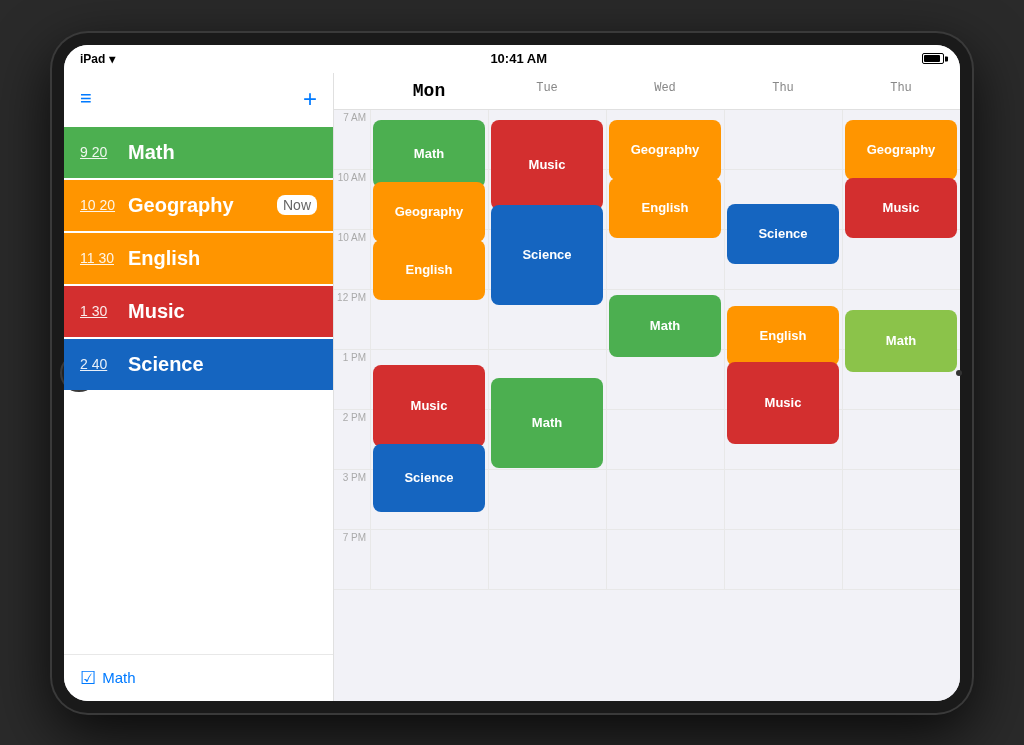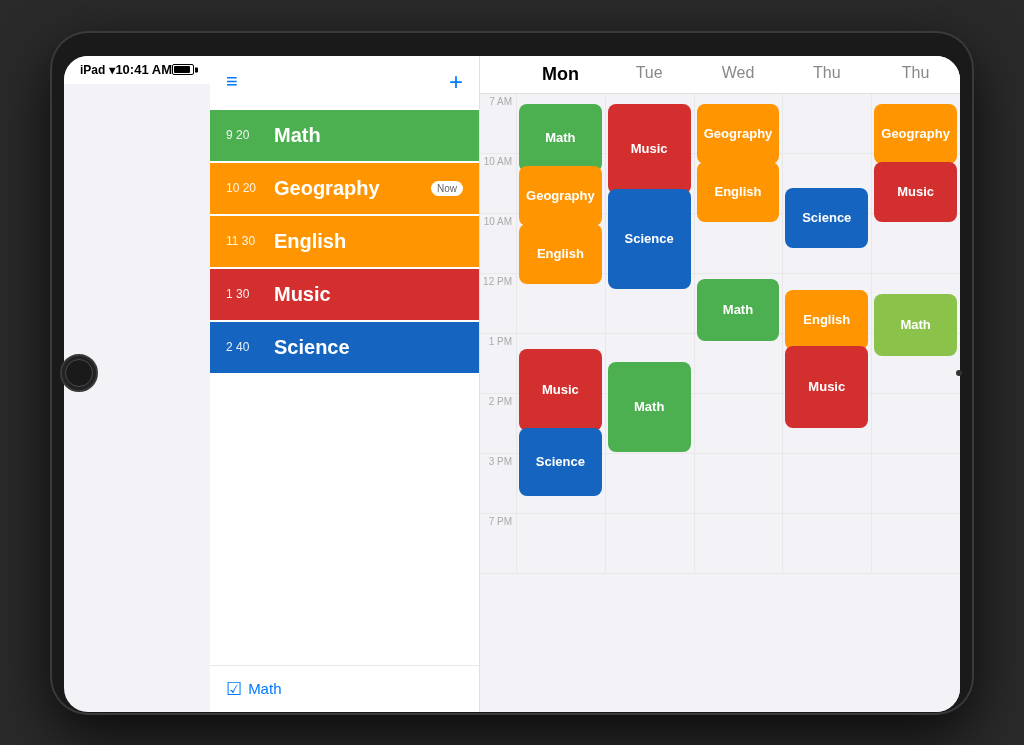--- a/index.html
+++ b/index.html
@@ -20,22 +20,21 @@
       box-shadow: 0 0 0 2px #3a3a3a, 0 20px 60px rgba(0,0,0,0.8);
       position: relative;
     }
     .ipad-screen {
       width: 100%;
       height: 100%;
       background: #f2f2f7;
       border-radius: 24px;
       overflow: hidden;
       display: flex;
-      flex-direction: row;
-      margin-top: 11px;
+      flex-direction: column;
     }
     
     .status-bar {
       background: white;
       display: flex;
       justify-content: space-between;
       align-items: center;
       padding: 4px 16px;
       font-size: 12px;
       font-weight: 600;
@@ -117,35 +116,36 @@
     }
     .sidebar-event {
       display: flex;
       align-items: center;
       padding: 14px 16px;
       color: white;
       margin: 2px 0;
       position: relative;
     }
     .event-time {
-      font-size: 12px;
+      font-size: 14px;
       opacity: 0.9;
       min-width: 40px;
+      text-decoration: underline;
     }
     .event-name {
       font-size: 20px;
       font-weight: 600;
       margin-left: 8px;
     }
     .event-badge {
       position: absolute;
       right: 16px;
       background: white;
       color: #666;
-      font-size: 10px;
+      font-size: 14px;
       padding: 2px 6px;
       border-radius: 8px;
     }
     .sidebar-footer {
       padding: 12px 16px;
       border-top: 1px solid #e8e8e8;
     }
     .tasks-btn {
       display: flex;
       align-items: center;
@@ -160,24 +160,25 @@
       display: flex;
       flex-direction: column;
       background: #f2f2f7;
     }
     .calendar-header {
       display: grid;
       grid-template-columns: 36px repeat(5, 1fr);
       background: white;
       border-bottom: 1px solid #e0e0e0;
       padding: 8px 0;
+      font-family: Liberation Mono, monospace;
     }
     .cal-header-cell {
       text-align: center;
-      font-size: 16px;
+      font-size: 12px;
       color: #888;
     }
     .cal-header-cell.active {
       font-weight: 700;
       color: #000;
       font-size: 18px;
     }
     .cal-body {
       flex: 1;
       overflow-y: auto;

